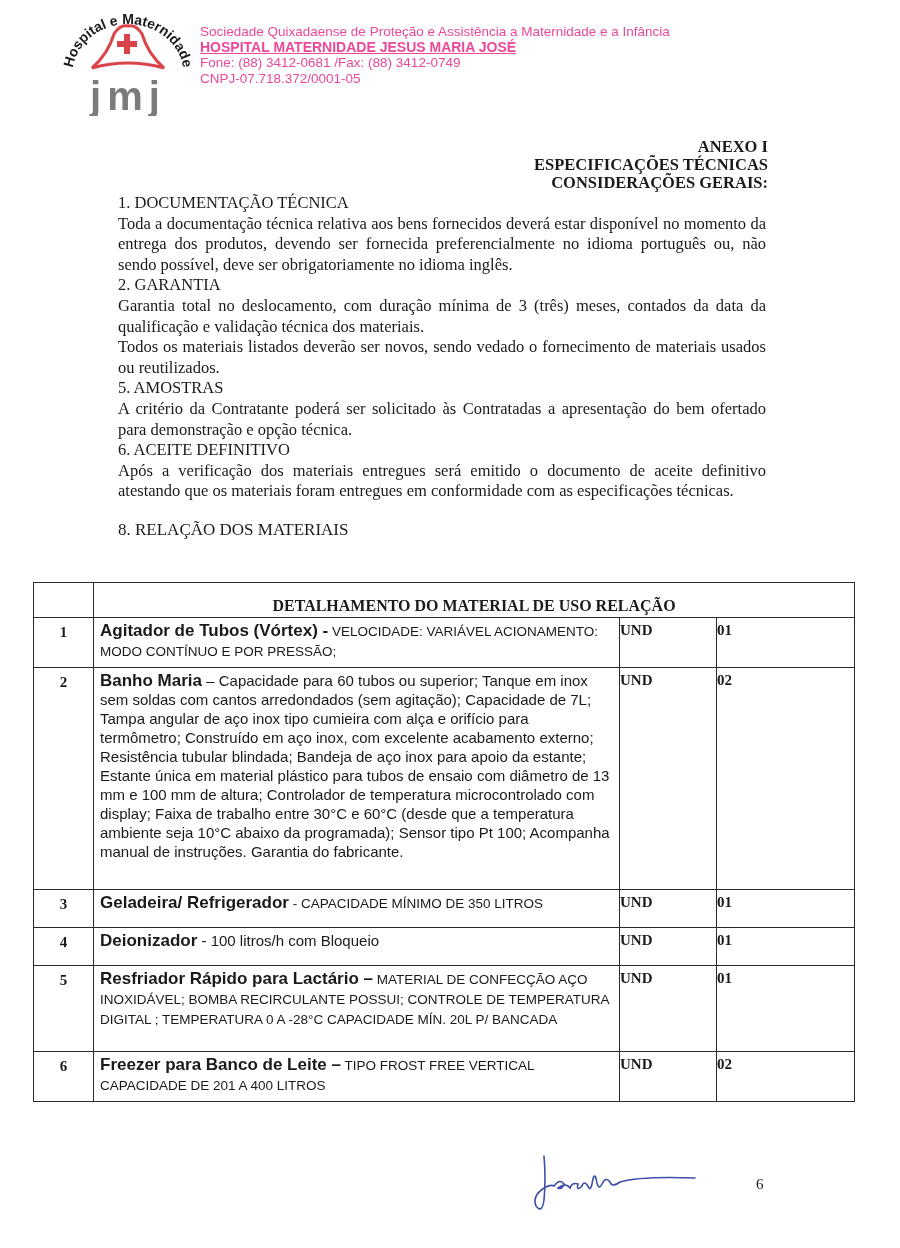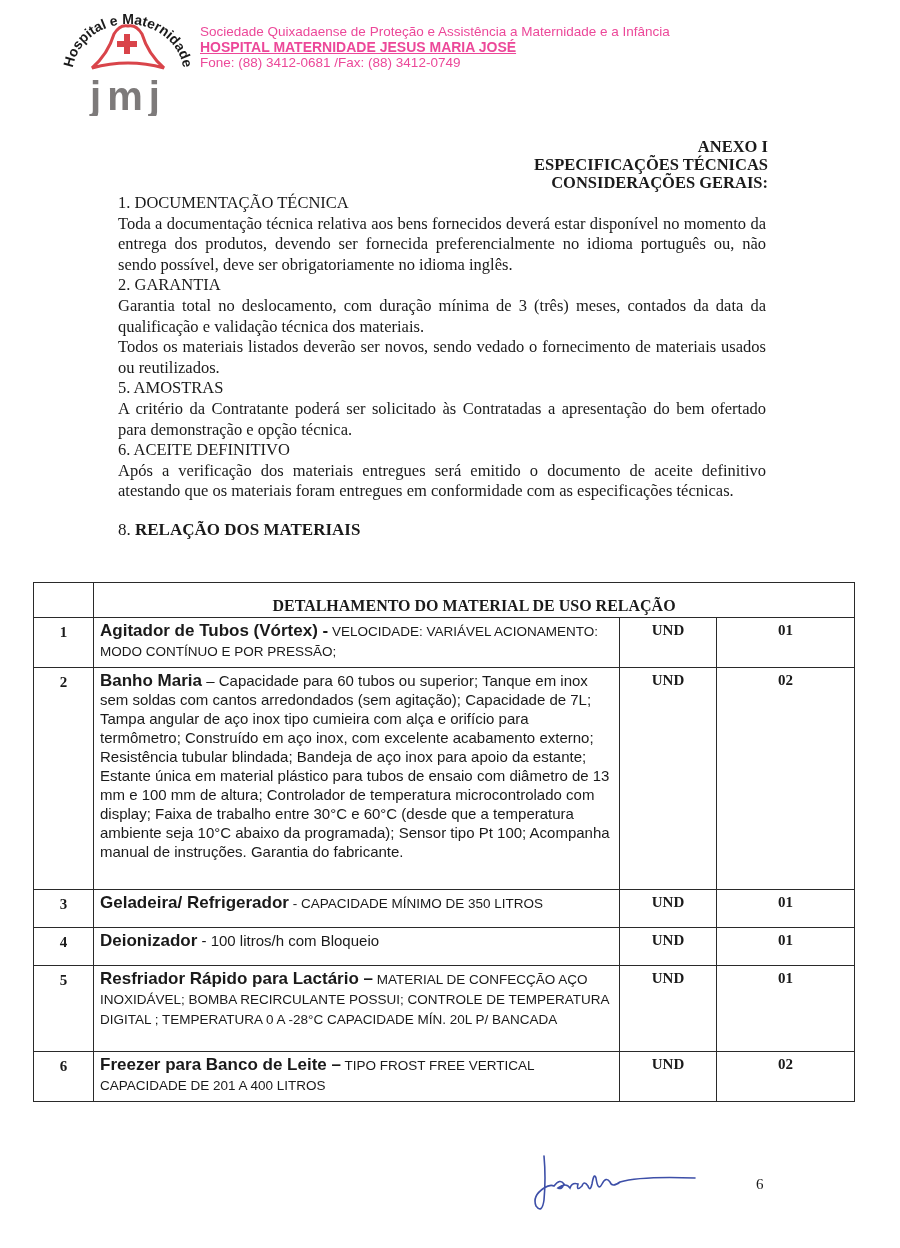--- a/index.html
+++ b/index.html
@@ -11,32 +11,32 @@
   .letterhead .hospital { font-weight: bold; text-decoration: underline; font-size: 14px; }
 
   
   .titles { position: absolute; left: 118px; top: 138px; width: 650px; text-align: right; font-weight: bold; font-size: 16.5px; line-height: 18px; }
 
   
   .sections { position: absolute; left: 118px; top: 193px; width: 648px; font-size: 16.5px; line-height: 20.6px; }
   .sec-title { text-align: left; }
   .sec-text { text-align: justify; }
   .rel-title { margin-top: 18px; font-size: 17px; }
-  .rel-title b { font-weight: bold; }
+  .rel-title b { font-weight: normal; }
 
   
   .mat-table { position: absolute; left: 33px; top: 582px; width: 821px; border-collapse: collapse; table-layout: fixed; }
   .mat-table td, .mat-table th { border: 1.5px solid #2a2a2a; padding: 0; vertical-align: top; }
   .mat-table .group-head { font-family: "Liberation Serif", serif; font-weight: bold; font-size: 16px; text-align: center; vertical-align: bottom; height: 32px; padding-bottom: 2px; }
   .mat-table th.col { font-family: "Liberation Serif", serif; font-weight: bold; font-size: 16px; text-align: center; vertical-align: middle; height: 36px; }
   .mat-table td.item { text-align: center; font-family: "Liberation Serif", serif; font-weight: bold; font-size: 15px; padding-top: 6px; }
   .mat-table td.desc { font-family: "Liberation Sans", sans-serif; font-size: 15px; line-height: 19px; padding: 3px 6px 4px 6px; }
   .mat-table td.desc .name { font-weight: bold; font-size: 17px; }
   .mat-table td.desc .caps { font-size: 13.5px; }
-  .mat-table td.unit, .mat-table td.qty { text-align: center; font-family: "Liberation Serif", serif; font-weight: bold; font-size: 15px; padding-top: 4px; }
+  .mat-table td.unit, .mat-table td.qty { text-align: left; font-family: "Liberation Serif", serif; font-weight: bold; font-size: 15px; padding-top: 4px; }
 
   
   .signature { position: absolute; left: 530px; top: 1148px; width: 170px; height: 75px; }
   .page-num { position: absolute; left: 756px; top: 1176px; font-size: 15px; font-family: "Liberation Serif", serif; }
 </style>
 </head>
 <body>
 
 <div class="logo">
   <svg width="140" height="112" viewBox="0 0 140 112">
@@ -52,20 +52,21 @@
     <rect x="66" y="30" width="6" height="20" fill="#d9444a"></rect>
     <rect x="59" y="37" width="20" height="6" fill="#d9444a"></rect>
     <text x="70" y="106" text-anchor="middle" font-family="Liberation Sans, sans-serif" font-weight="bold" font-size="40" fill="#7d7a7a" letter-spacing="6">jmj</text>
   </svg>
 </div>
 
 <div class="letterhead">
   <div>Sociedade Quixadaense de Proteção e Assistência a Maternidade e a Infância</div>
   <div class="hospital">HOSPITAL MATERNIDADE JESUS MARIA JOSÉ</div>
   <div>Fone: (88) 3412-0681 /Fax: (88) 3412-0749</div>
+  <div>CNPJ-07.718.372/0001-05</div>
 </div>
 
 <div class="titles">
   <div>ANEXO I</div>
   <div>ESPECIFICAÇÕES TÉCNICAS</div>
   <div>CONSIDERAÇÕES GERAIS:</div>
 </div>
 
 <div class="sections">
   <div>

